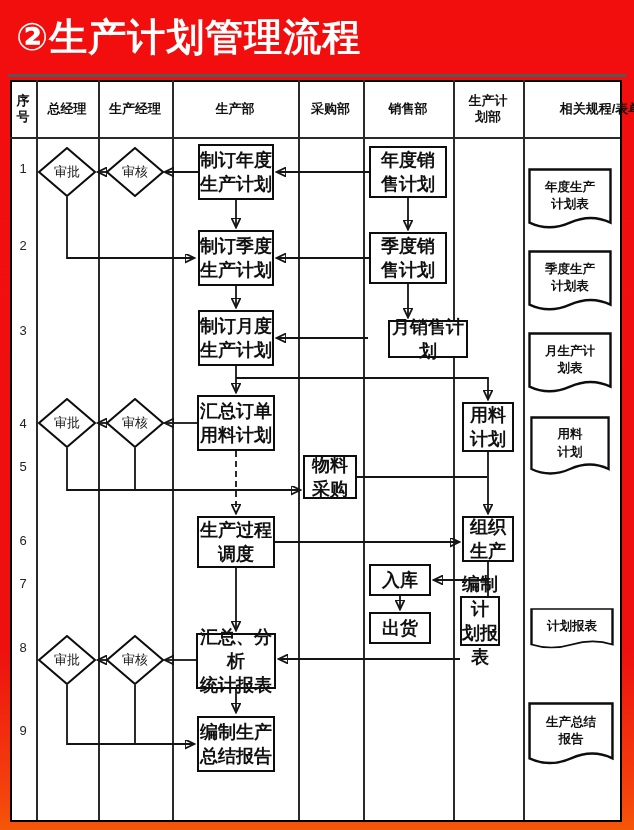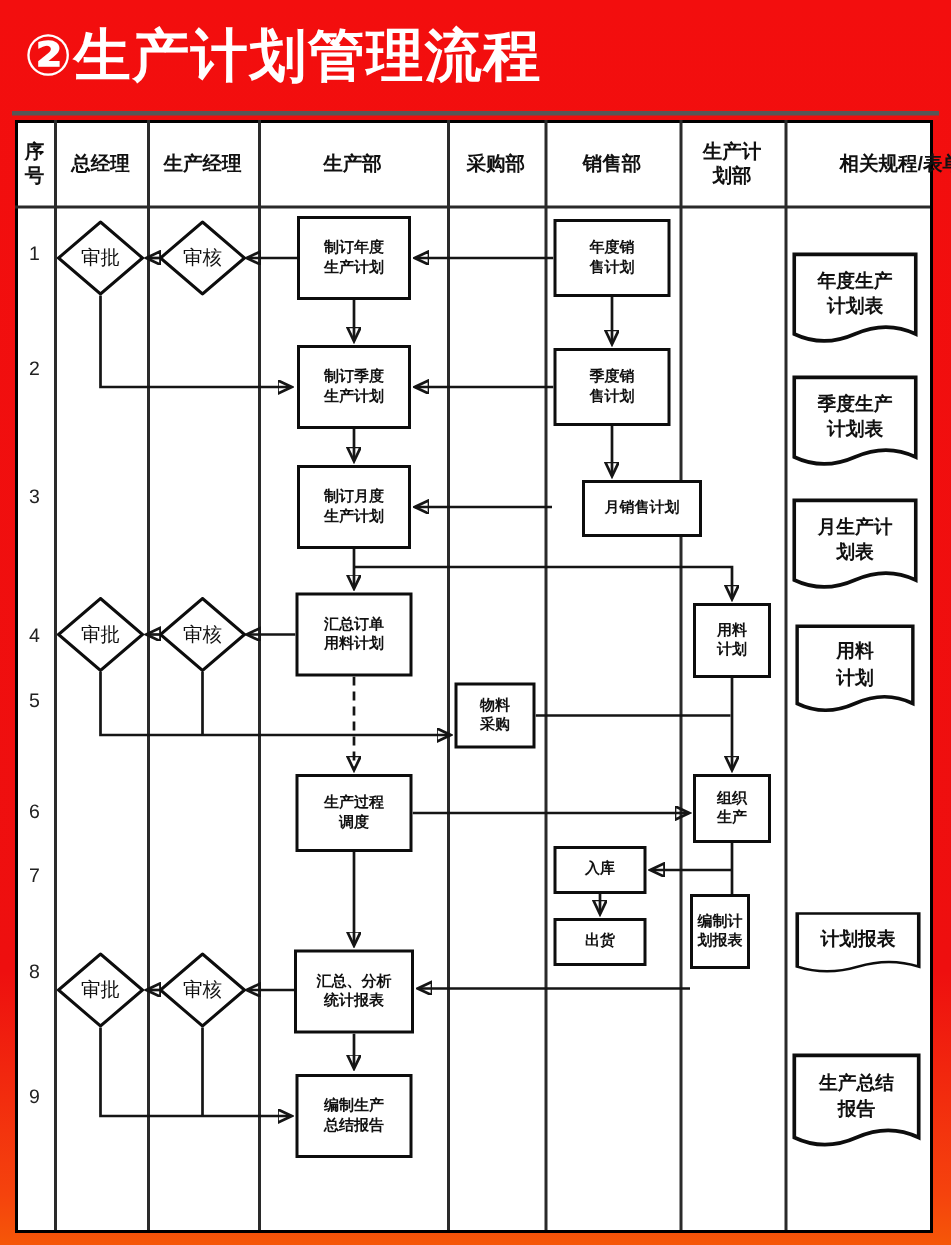--- a/index.html
+++ b/index.html
@@ -26,21 +26,21 @@
   .rownum{
     position:absolute;left:10px;width:26px;height:20px;display:flex;align-items:center;justify-content:center;
     font-size:13px;color:#222;
   }
   #connectors{position:absolute;left:0;top:0;z-index:2;}
   #connectors path{stroke:#151515;stroke-width:1.8;fill:none;}
   #connectors path.dash{stroke-dasharray:6 4;}
   .rect-node{
     position:absolute;z-index:3;background:#fff;border:2px solid #0d0d0d;
     display:flex;align-items:center;justify-content:center;text-align:center;
-    font-size:10px;font-weight:600;color:#111;white-space:pre-line;line-height:1.35;box-sizing:border-box;
+    font-size:18px;font-weight:600;color:#111;white-space:pre-line;line-height:1.35;box-sizing:border-box;
   }
   .diamond{position:absolute;z-index:3;width:58px;height:50px;}
   .diamond svg{position:absolute;left:0;top:0;width:100%;height:100%;}
   .diamond .dlabel{
     position:absolute;left:0;top:0;width:100%;height:100%;
     display:flex;align-items:center;justify-content:center;
     font-size:13px;font-weight:400;color:#111;
   }
   .docshape{position:absolute;z-index:3;}
   .docshape svg{position:absolute;left:0;top:0;width:100%;height:100%;}

